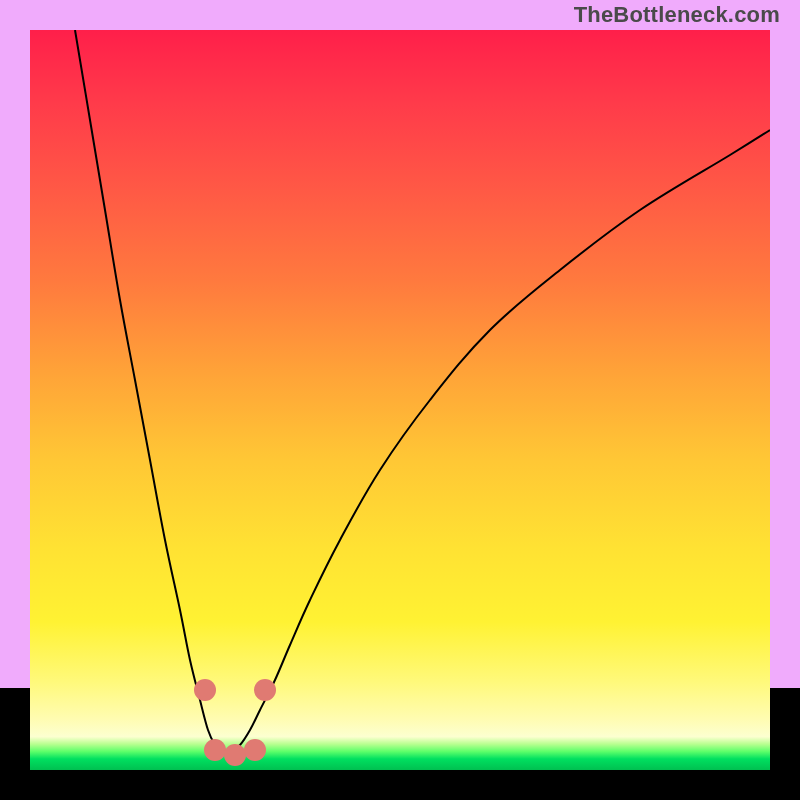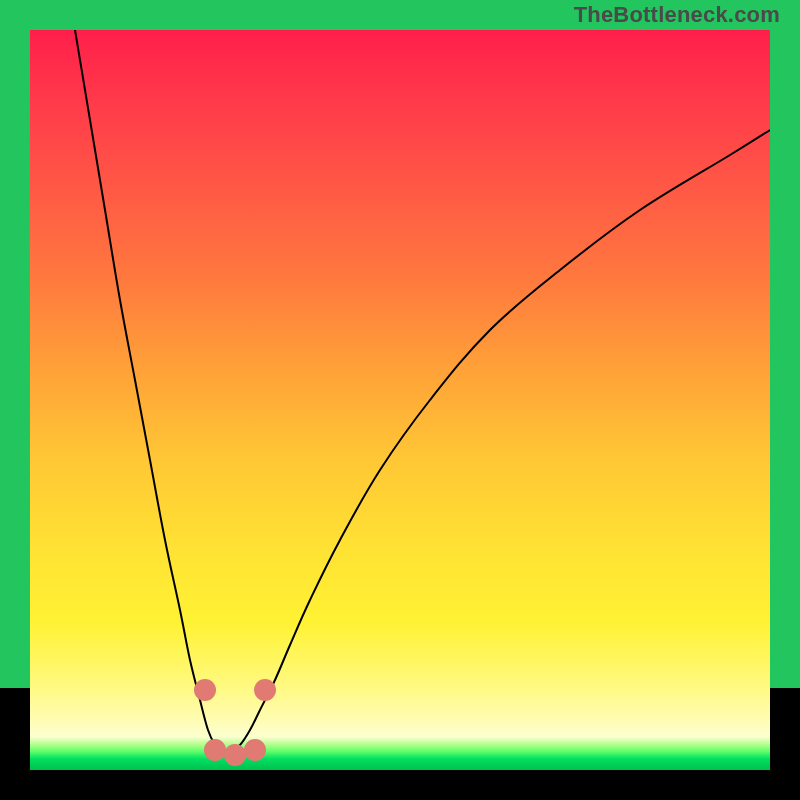--- a/index.html
+++ b/index.html
@@ -10,21 +10,21 @@
     background: #000;
     overflow: hidden;
     font-family: Arial, Helvetica, sans-serif;
   }
   .frame {
     position: absolute;
     top: 0;
     left: 0;
     width: 800px;
     height: 688px;
-    background: #22c55e;
+    background: #f0abfc;
   }
   .plot-bg {
     position: absolute;
     left: 30px;
     top: 30px;
     width: 740px;
     height: 740px;
     
     background: linear-gradient(
       to bottom,

